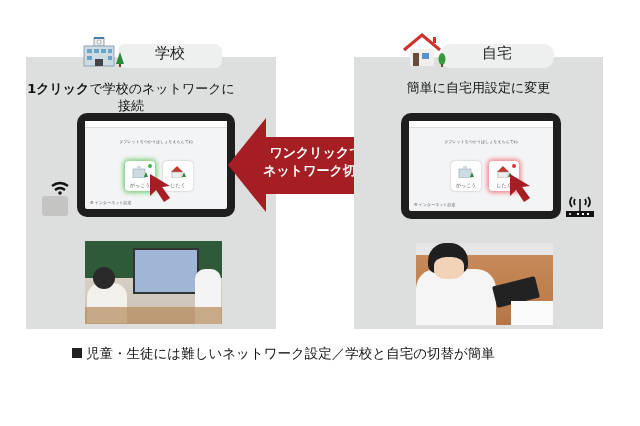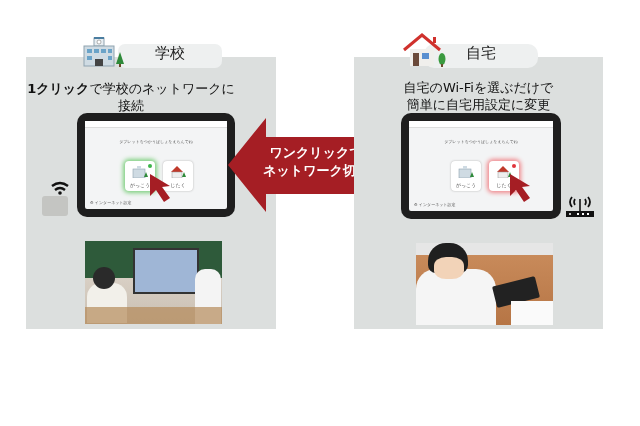--- a/index.html
+++ b/index.html
@@ -4,21 +4,21 @@
 <style>
   html, body { margin:0; padding:0; }
   body { width:640px; height:426px; background:#ffffff; position:relative; overflow:hidden;
          font-family:"DejaVu Sans", "Liberation Sans", sans-serif; }
   .panel { position:absolute; top:57px; height:272px; background:#dcdfde; }
   .panel.left { left:26px; width:250px; }
   .panel.right { left:354px; width:249px; }
   .tag { position:absolute; top:44px; height:24px; background:#eef0f0; border-radius:7px;
          font-size:15px; color:#222; display:flex; justify-content:center;font-family:Liberation Mono, monospace; }
   .tag.left { left:118px; width:104px; }
-  .tag.right { left:424px; width:114px;border-radius:10px; }
+  .tag.right { left:440px; width:114px;border-radius:10px; }
   .subtitle { position:absolute; font-size:13px; color:#111; text-align:center; line-height:17px; }
   .subtitle b { font-weight:bold; }
   .tablet { position:absolute; background:#1e1e1e; border-radius:10px; }
   .tablet .screen { position:absolute; left:8px; top:8px; right:8px; bottom:8px; background:#f3f4f5; border-radius:2px; }
   .screen .titlebar { position:absolute; left:0; right:0; top:0; height:6px; background:#fff; border-bottom:1px solid #ddd; }
   .screen .prompt { position:absolute; top:18px; left:0; right:0; text-align:center; font-size:4px; color:#555; }
   .screen .card { position:absolute; top:40px; width:30px; height:30px; background:#fff; border-radius:4px;
                   box-shadow:0 0 2px #aaa; font-size:5px; color:#444; text-align:center; }
   .screen .card .lbl { position:absolute; bottom:3px; left:0; right:0; }
   .screen .card .dot { position:absolute; top:3px; right:3px; width:4px; height:4px; border-radius:50%; }
@@ -116,21 +116,20 @@
 <svg style="position:absolute;left:402px;top:32px;" width="46" height="36" viewBox="0 0 46 36">
   <polyline points="2,18 20,3 38,18" fill="none" stroke="#d0312d" stroke-width="3"></polyline>
   <rect x="31" y="5" width="3" height="6" fill="#d0312d"></rect>
   <rect x="8" y="17" width="24" height="17" fill="#f0efec"></rect>
   <rect x="11" y="21" width="6" height="13" fill="#6b4a3a"></rect>
   <rect x="20" y="21" width="7" height="6" fill="#5a8fd0"></rect>
   <ellipse cx="40" cy="27" rx="3.5" ry="6" fill="#3a9a3f"></ellipse>
     <rect x="39" y="32" width="2" height="3" fill="#6b4a2b"></rect>
 </svg>
 <div class="subtitle" style="left:354px;top:79px;width:249px;">
-  <div>自宅のWi-Fiを選ぶだけで</div>
   <div>簡単に自宅用設定に変更</div>
 </div>
 
 <div class="tablet" style="left:401px;top:113px;width:160px;height:106px;">
   <div class="screen">
     <div class="titlebar"></div>
     <div class="prompt">タブレットをつかうばしょをえらんでね</div>
     <div class="card" style="left:42px;">
       <svg width="16" height="12" style="margin-top:5px;" viewBox="0 0 16 12">
           <rect x="1" y="3" width="12" height="9" fill="#cfdbe3" stroke="#8fa3b0" stroke-width="0.6"></rect>
@@ -170,13 +169,17 @@
 
 <div class="photo" style="left:416px;top:243px;width:137px;height:82px;background:linear-gradient(180deg,#e6e6e6 0%,#e6e6e6 15%,#c88a5a 15%,#b67545 100%);">
   <div style="position:absolute;left:0;top:26px;width:80px;height:56px;background:#f5f5f5;border-radius:20px 20px 0 0;"></div>
   <div style="position:absolute;left:12px;top:0;width:40px;height:30px;background:#1f1f1f;border-radius:18px 18px 8px 8px;"></div>
   <div style="position:absolute;left:18px;top:14px;width:30px;height:22px;background:#f2d3b8;border-radius:40%;"></div>
   <div style="position:absolute;left:78px;top:38px;width:44px;height:22px;background:#222;transform:rotate(-14deg);border-radius:2px;"></div>
   <div style="position:absolute;left:95px;top:58px;width:42px;height:24px;background:#fafafa;"></div>
 </div>
 
 <div class="bullets">
+  <div class="bi">
+      <span class="sq"></span>
+      <span>児童・生徒には難しいネットワーク設定／学校と自宅の切替が簡単</span>
+    </div>
 </div>
 
 </body></html>

